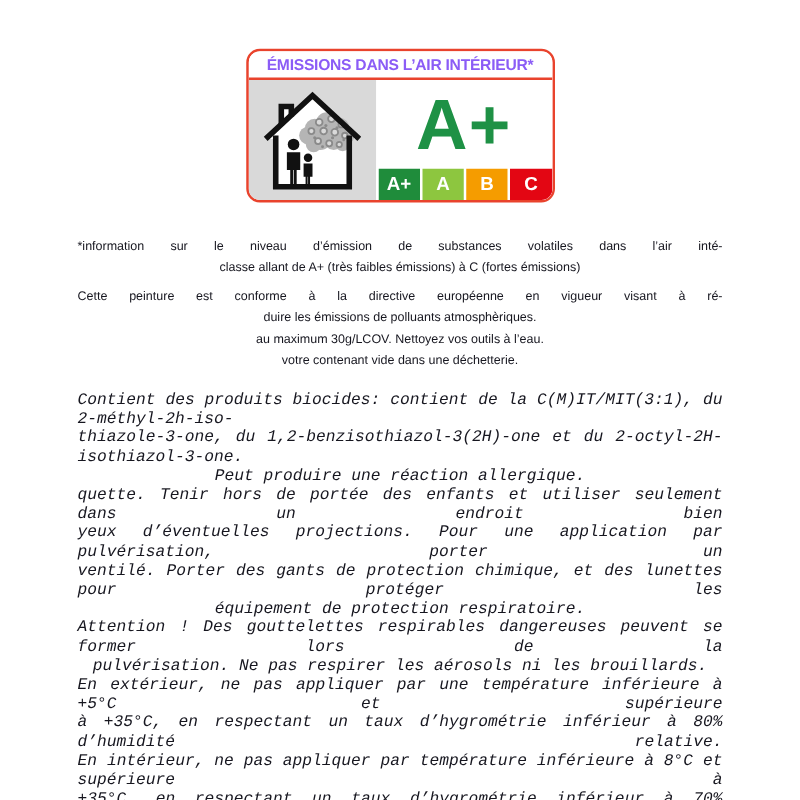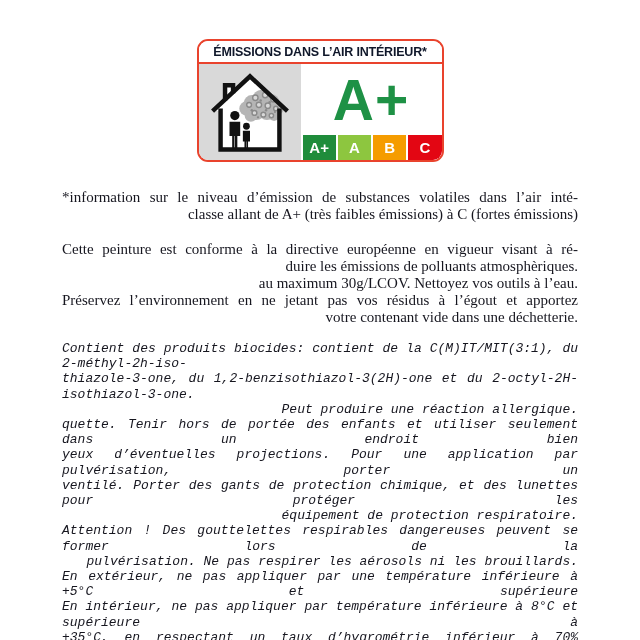--- a/index.html
+++ b/index.html
@@ -14,21 +14,21 @@
     border:2.5px solid var(--red,#e9432d);
     border-radius:11px;
     overflow:hidden;
     background:#fff;
     display:flex;flex-direction:column;
   }
   .label-header{
     height:21px;flex:0 0 21px;
     border-bottom:2.5px solid var(--red,#e9432d);
     display:flex;align-items:center;justify-content:center;
-    font-weight:bold;font-size:12.5px;letter-spacing:-0.2px;color:#0f172a;
+    font-weight:bold;font-size:12.5px;letter-spacing:-0.2px;color:#8b5cf6;
     white-space:nowrap;background:#fff;
   }
   .label-main{flex:1;display:flex;min-height:0;}
   .label-left{
     width:102px;flex:0 0 102px;background:#d9d9d9;
     display:flex;align-items:center;justify-content:center;
   }
   .label-left svg{display:block;}
   .label-right{flex:1;display:flex;flex-direction:column;background:#fff;min-width:0;}
   .grade{
@@ -44,26 +44,26 @@
   .scale-cell{
     flex:1;display:flex;align-items:center;justify-content:center;
     color:#fff;font-weight:bold;font-size:15px;line-height:1;
   }
 
   
   .body-text{
     width:516px;margin:27px 0 0 62px;color:var(--text,#16161f);
   }
   .tblock{margin:0;}
-  .block-normal{font-size:15px;line-height:17px;font-family:Liberation Serif, serif;}
-  .block-gap-1{margin-top:18px;}
+  .block-normal{font-size:10px;line-height:17px;}
+  .block-gap-1{margin-top:6px;}
   .block-gap-2{margin-top:15px;font-family:Liberation Mono, monospace;}
   .block-italic{font-size:13px;line-height:15.2px;font-style:italic;}
   .jline{text-align:justify;text-align-last:justify;white-space:normal;}
-  .lline{text-align:right;}
+  .lline{text-align:center;}
 </style>
 </head>
 <body>
 
 <div class="page">
 
   <div class="label-box">
     <div class="label-header">ÉMISSIONS DANS L’AIR INTÉRIEUR*</div>
     <div class="label-main">
       <div class="label-left">
@@ -139,21 +139,20 @@
       </div>
       <div class="tblock block-normal block-gap-1">
         <div>
           <div class="jline">Cette peinture est conforme à la directive européenne en vigueur visant à ré-</div>
           <div class="lline">duire les émissions de polluants atmosphèriques.</div>
         </div>
         <div>
           <div class="lline">au maximum 30g/LCOV. Nettoyez vos outils à l’eau.</div>
         </div>
         <div>
-          <div class="jline">Préservez l’environnement en ne jetant pas vos résidus à l’égout et apportez</div>
           <div class="lline">votre contenant vide dans une déchetterie.</div>
         </div>
       </div>
       <div class="tblock block-italic block-gap-2">
         <div>
           <div class="jline">Contient des produits biocides: contient de la C(M)IT/MIT(3:1), du 2-méthyl-2h-iso-</div>
           <div class="jline">thiazole-3-one, du 1,2-benzisothiazol-3(2H)-one et du 2-octyl-2H-isothiazol-3-one.</div>
           <div class="lline">Peut produire une réaction allergique.</div>
         </div>
         <div>
@@ -161,20 +160,21 @@
           <div class="jline">yeux d’éventuelles projections. Pour une application par pulvérisation, porter un</div>
           <div class="jline">ventilé. Porter des gants de protection chimique, et des lunettes pour protéger les</div>
           <div class="lline">équipement de protection respiratoire.</div>
         </div>
         <div>
           <div class="jline">Attention ! Des gouttelettes respirables dangereuses peuvent se former lors de la</div>
           <div class="lline">pulvérisation. Ne pas respirer les aérosols ni les brouillards.</div>
         </div>
         <div>
           <div class="jline">En extérieur, ne pas appliquer par une température inférieure à +5°C et supérieure</div>
+          <div class="jline">à +35°C, en respectant un taux d’hygrométrie inférieur à 80% d’humidité relative.</div>
         </div>
         <div>
           <div class="jline">En intérieur, ne pas appliquer par température inférieure à 8°C et supérieure à</div>
           <div class="jline">+35°C, en respectant un taux d’hygrométrie inférieur à 70% d’humidité relative.</div>
         </div>
       </div>
     </div>
 
 </div>
 

